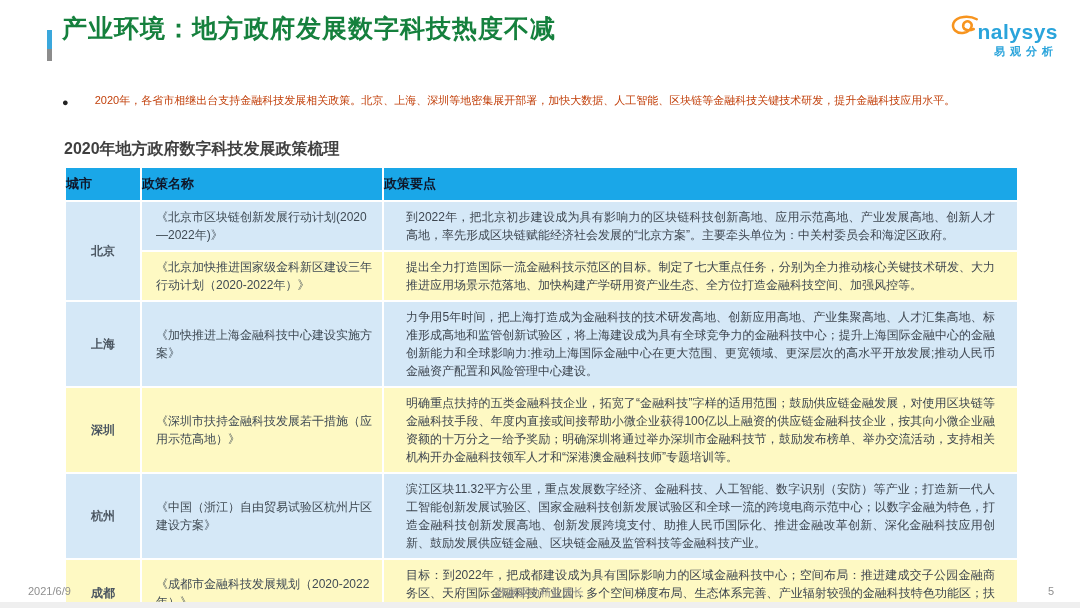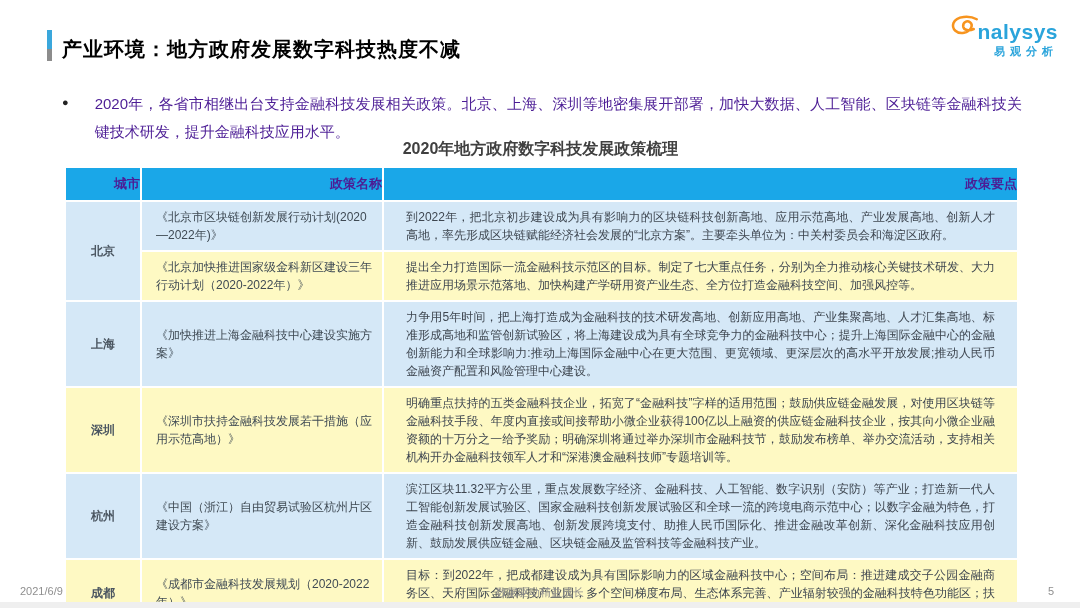--- a/index.html
+++ b/index.html
@@ -14,24 +14,24 @@
   }
   
   .accent-bar {
     position: absolute;
     left: 47px; top: 30px;
     width: 5px; height: 31px;
     background: linear-gradient(to bottom, #3aa7dc 0%, #3aa7dc 62%, #8c8c8c 62%, #8c8c8c 100%);
   }
   .page-title {
     position: absolute;
-    left: 62px; top: 36px;
-    font-size: 20px;
-    font-weight: 700;
-    color: #000000;
+    left: 62px; top: 12px;
+    font-size: 25px;
+    font-weight: 700;
+    color: #15803d;
     letter-spacing: 1px;
   }
   
   .logo {
     position: absolute;
     right: 22px; top: 14px;
     text-align: right;
     line-height: 1;
   }
   .logo-top { display: flex; align-items: flex-end; justify-content: flex-start; }
@@ -56,53 +56,52 @@
     width: 962px;
     display: flex;
   }
   .intro .bullet {
     font-size: 11px;
     color: #222;
     margin: 6px 26px 0 2px;
     flex: 0 0 auto;
   }
   .intro p {
-    font-size: 15px;
-    color: #4c1d95;
+    font-size: 11px;
+    color: #c2410c;
     line-height: 1.85;
     text-align: justify;
   }
   
   .table-title {
     position: absolute;
     left: 64px; top: 139px;
     width: 953px;
-    text-align: center;
     font-size: 16px;
     font-weight: 700;
     color: #404040;
   }
   table.policy-table {
     position: absolute;
     left: 64px; top: 166px;
     width: 953px;
     border-collapse: collapse;
     table-layout: fixed;
   }
   .policy-table th, .policy-table td {
     border: 2px solid #ffffff;
     vertical-align: middle;
   }
   .policy-table th {
     background: #1aa7e8;
-    color: #4c1d95;
+    color: #0f172a;
     font-size: 13px;
     font-weight: 700;
     height: 34px;
-    text-align: right;
+    text-align: left;
   }
   .col-city   { width: 76px; }
   .col-policy { width: 242px; }
   .col-points { width: 635px; }
   .policy-table td.city {
     text-align: center;
     font-size: 12px;
     font-weight: 700;
     color: #4a5560;
   }
@@ -139,21 +138,21 @@
   }
   .watermark .wm-text {
     font-size: 96px;
     font-weight: 700;
     color: #2aa4db;
     letter-spacing: 2px;
   }
   
   .footer-date {
     position: absolute;
-    left: 20px; top: 585px;
+    left: 28px; top: 585px;
     font-size: 11px;
     color: #8f8f8f;
   }
   .footer-center {
     position: absolute;
     left: 0; top: 585px;
     width: 1080px;
     text-align: center;
     font-size: 11px;
     color: #8f8f8f;

